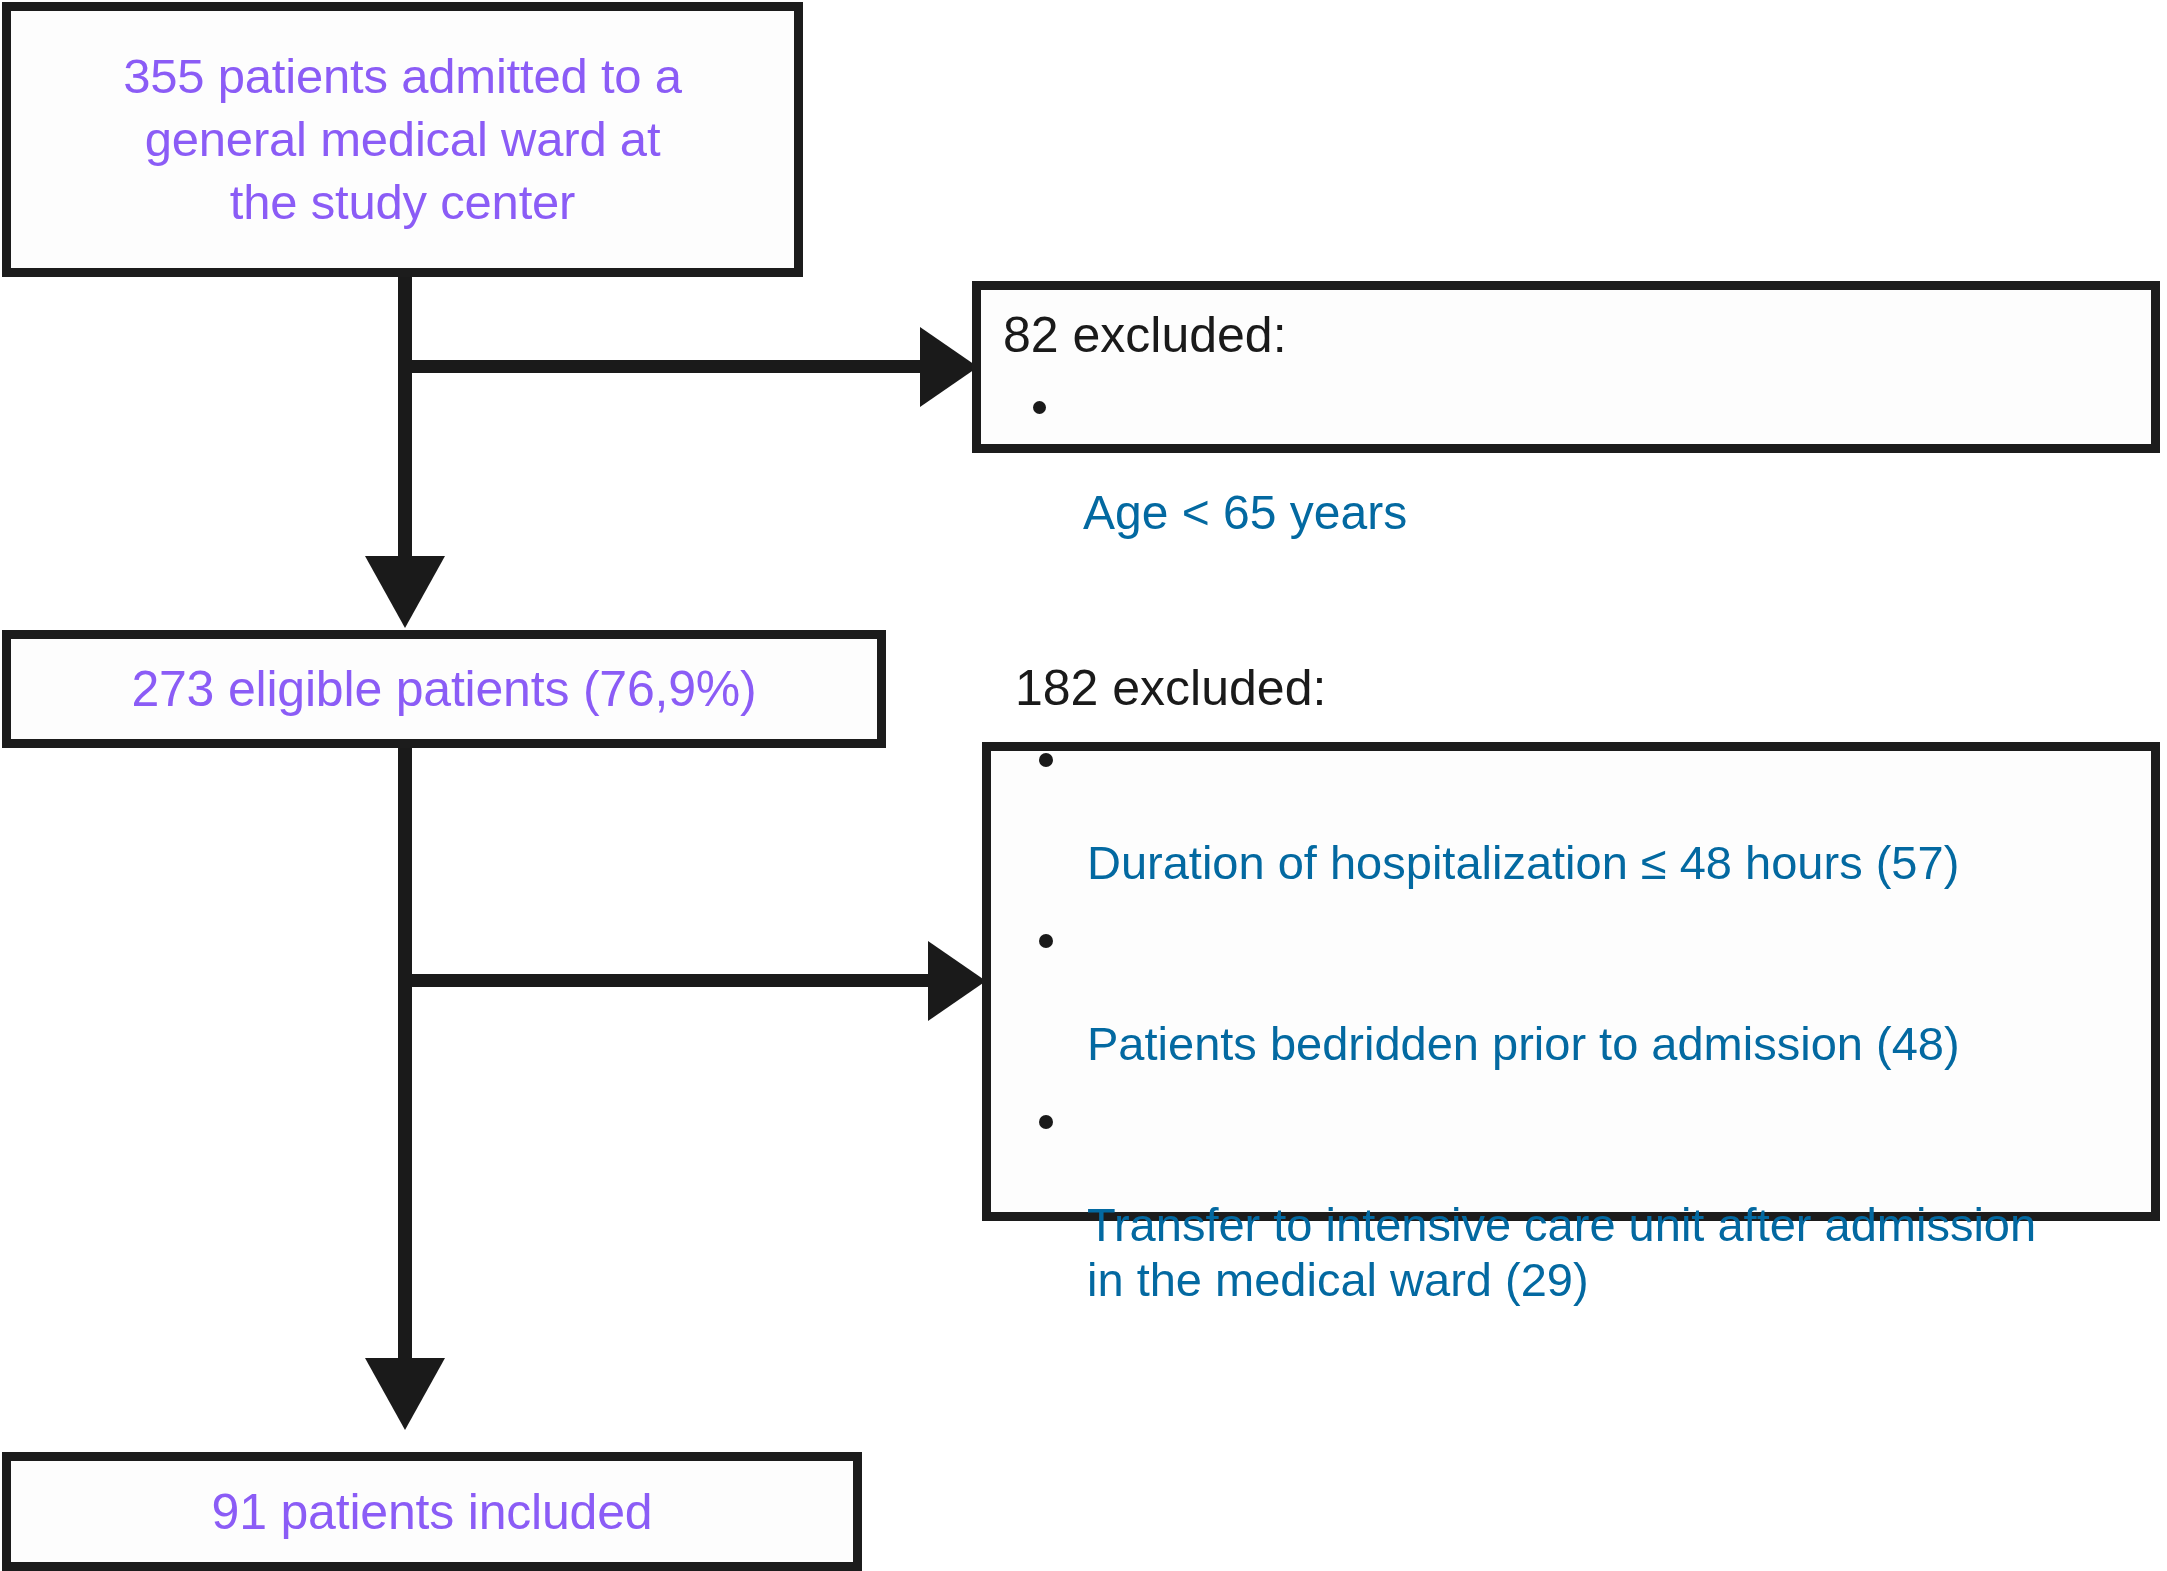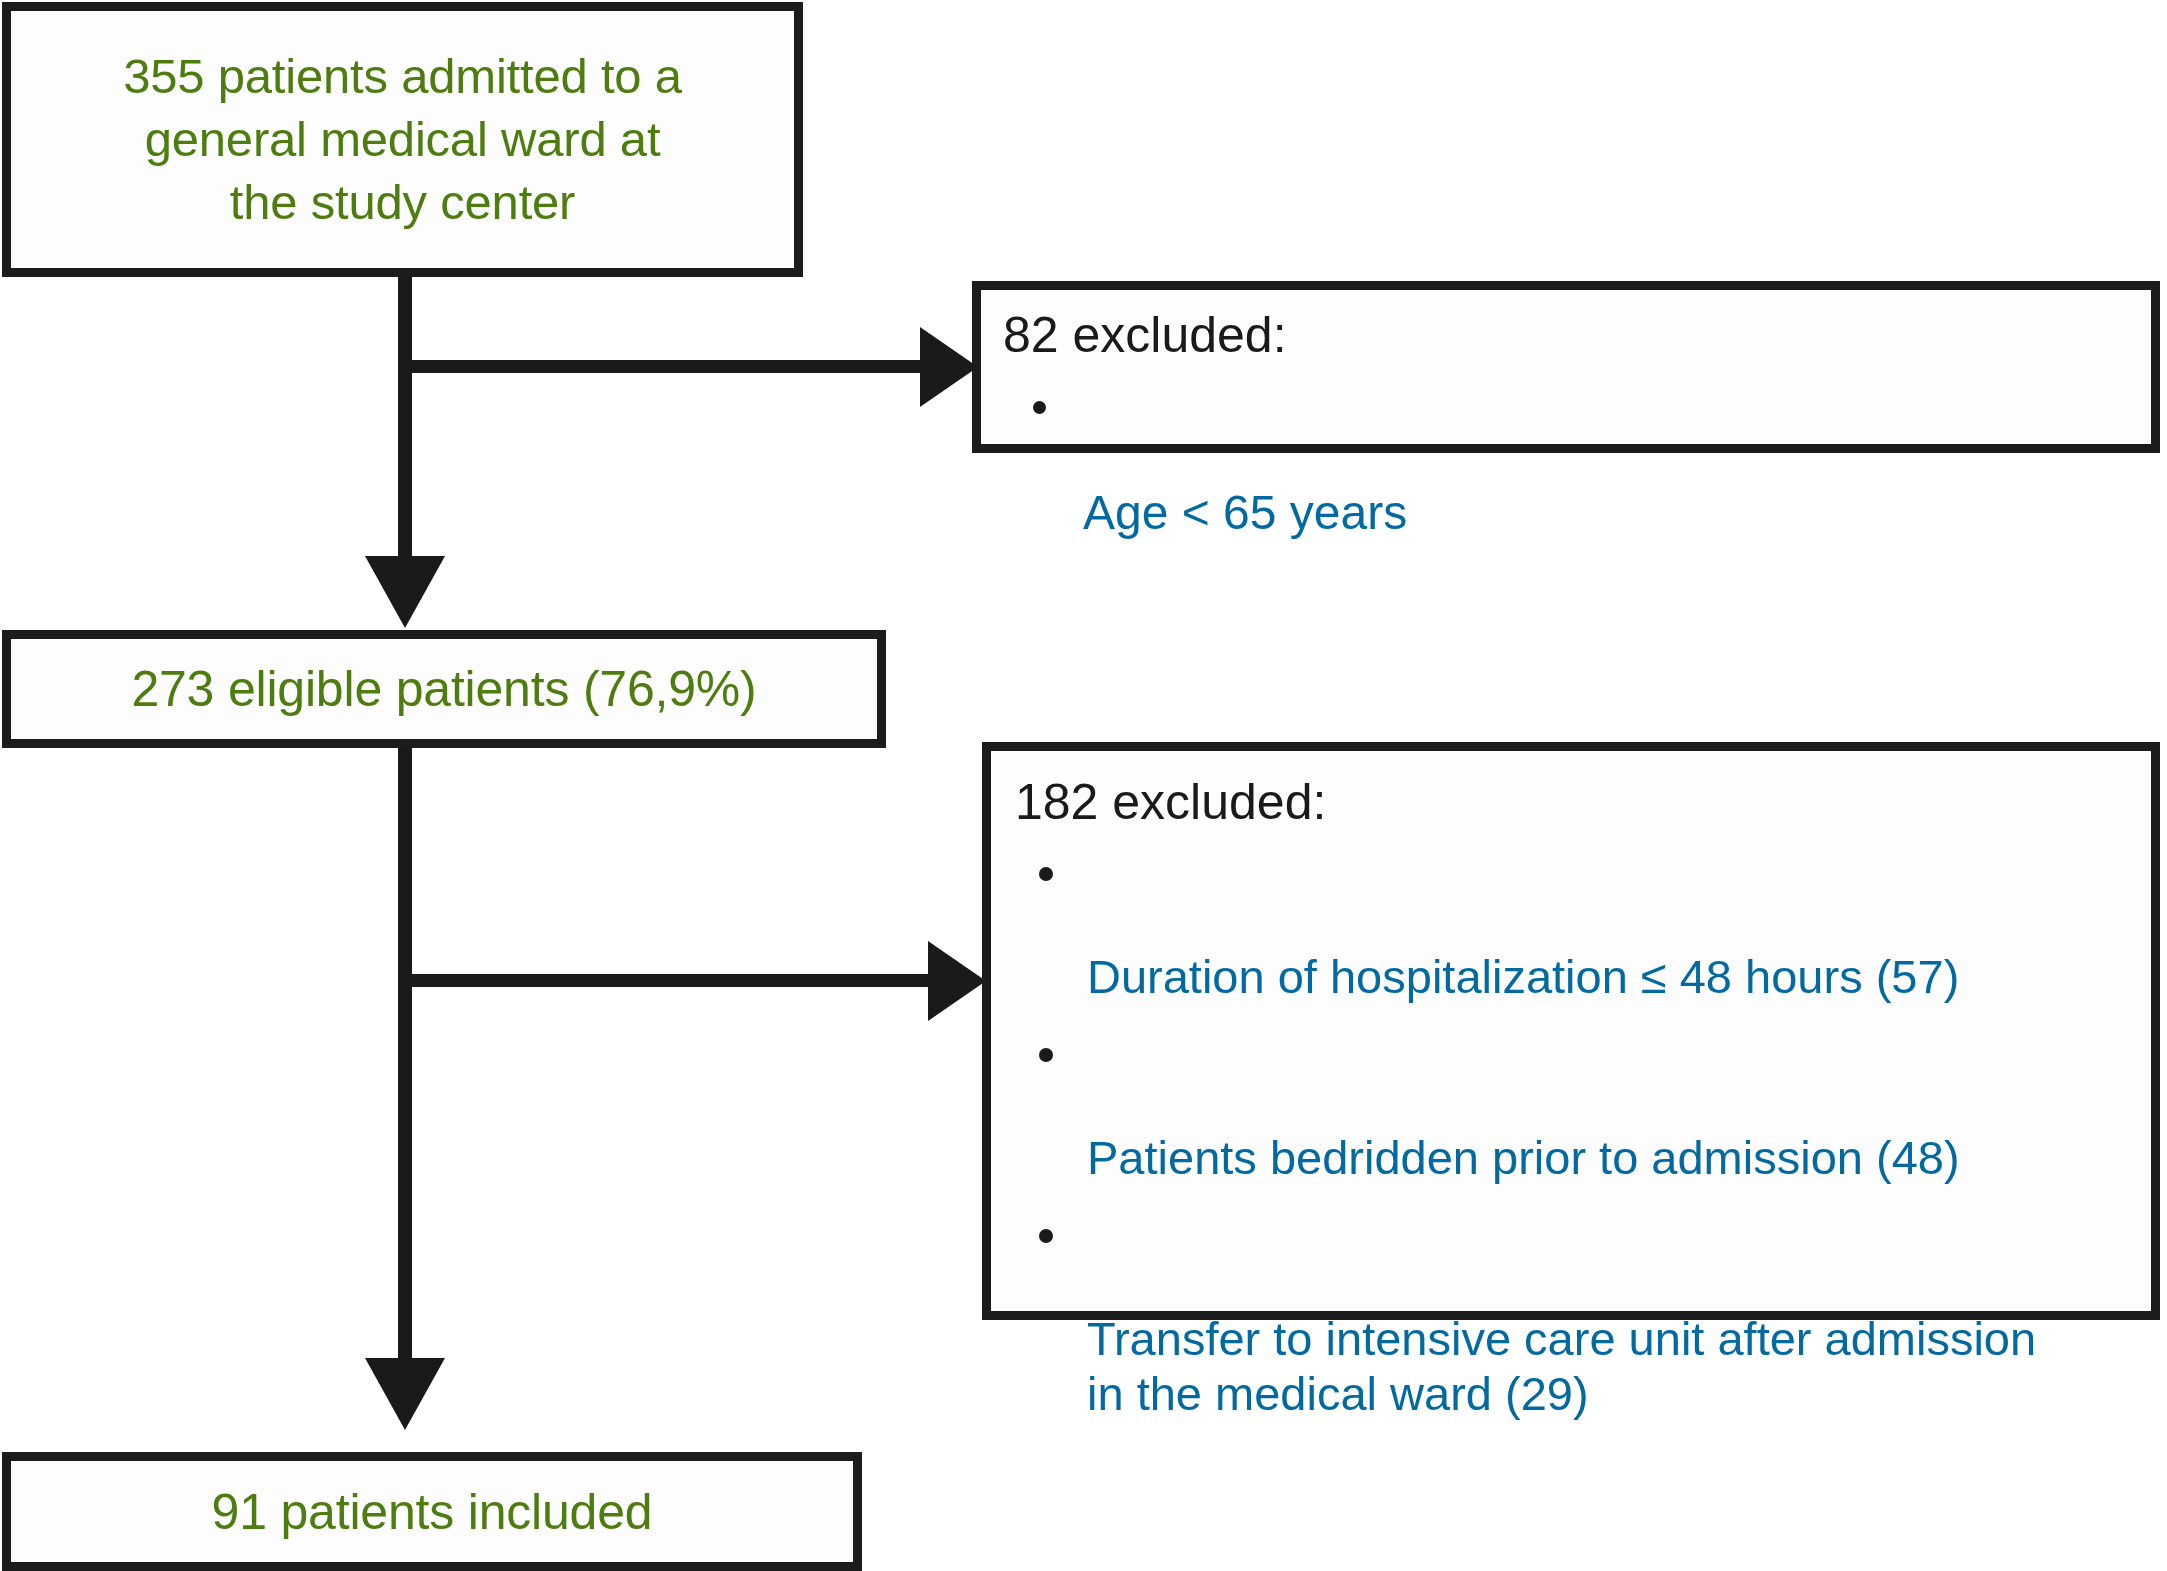--- a/index.html
+++ b/index.html
@@ -31,21 +31,21 @@
   }
   .node-center {
     align-items: center;
     text-align: center;
   }
   .node-text {
     font-size: 49px;
     line-height: 1.28;
     letter-spacing: -0.2px;
     white-space: pre-line;
-    color: #4d7c0f;
+    color: #8b5cf6;
   }
 
   
   #node-admitted {
     left: 2px; top: 2px;
     width: 801px; height: 275px;
   }
   #node-eligible {
     left: 2px; top: 630px;
     width: 884px; height: 118px;
@@ -61,22 +61,22 @@
 
   
   #node-excluded-age {
     left: 972px; top: 281px;
     width: 1188px; height: 172px;
     justify-content: flex-start;
     padding: 16px 24px 10px 22px;
   }
   #node-excluded-other {
     left: 982px; top: 742px;
-    width: 1178px; height: 578px;
-    justify-content: space-between;
+    width: 1178px; height: 479px;
+    justify-content: center;
     padding: 22px 18px 2px 24px;
   }
   .excl-title {
     font-size: 50px;
     line-height: 1.18;
     margin: 0 0 8px 0;
     color: #1a1a1a;
   }
   .excl-list {
     list-style: none;

